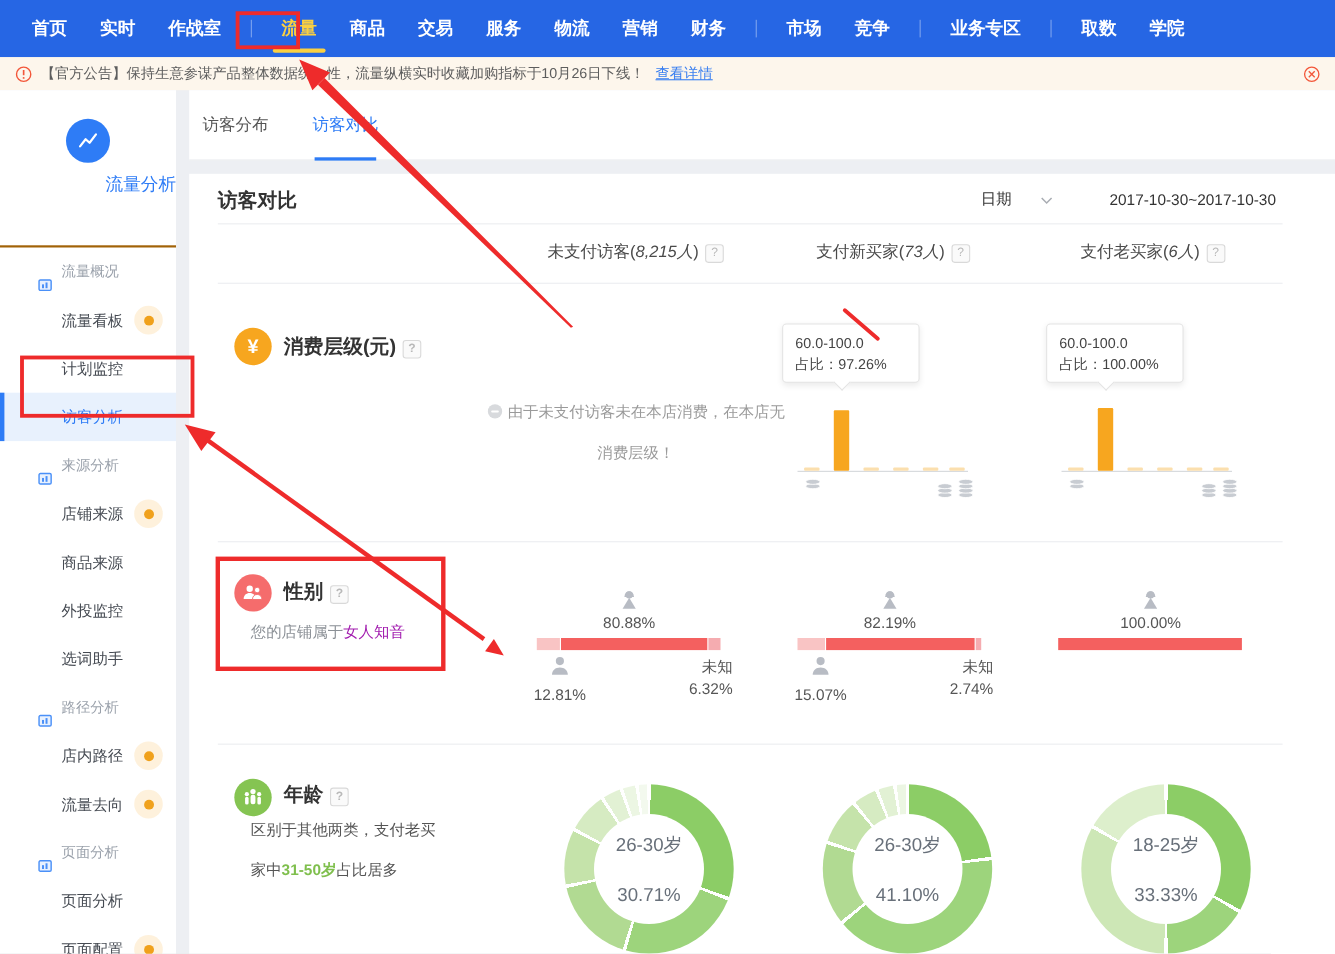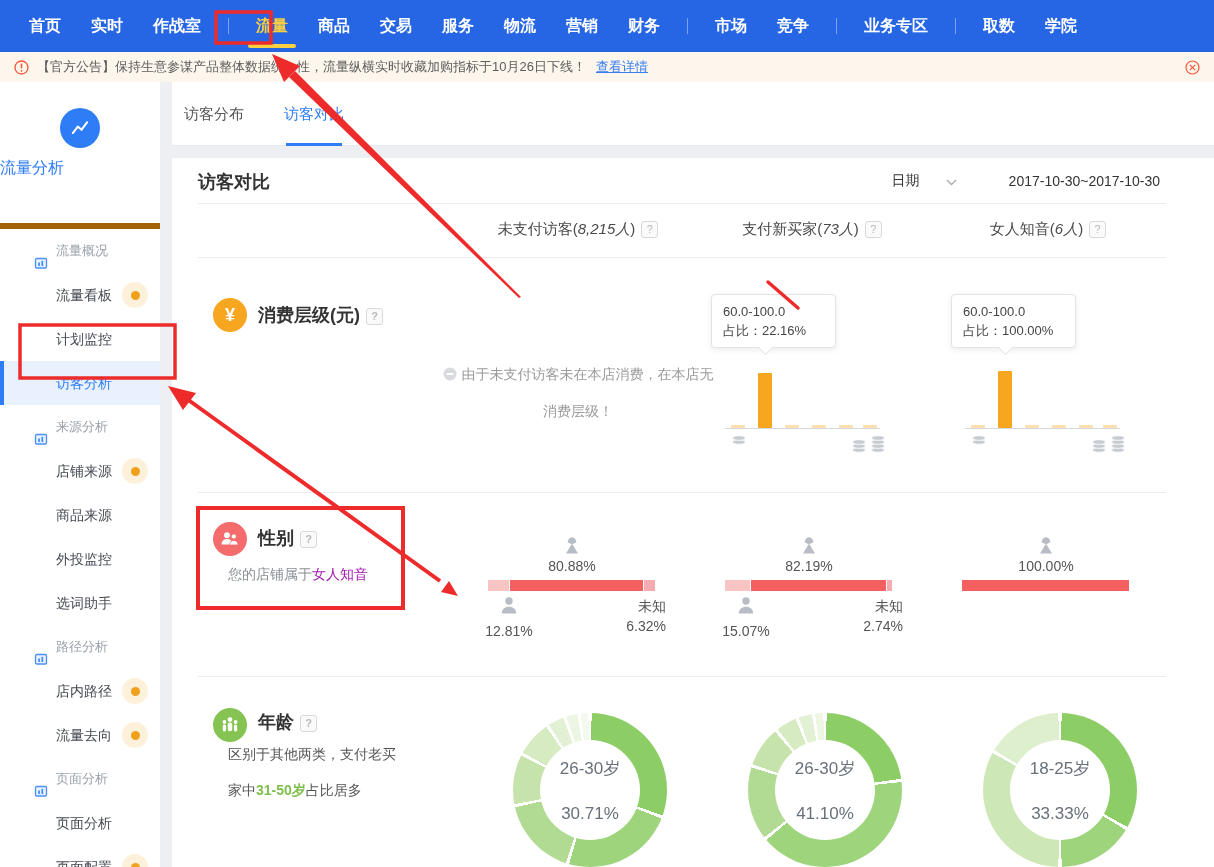--- a/index.html
+++ b/index.html
@@ -14,21 +14,21 @@
   .nav-sep{width:1px;height:16px;background:rgba(255,255,255,.4);margin:0 12px;}
 
   
   .notice{position:absolute;left:0;top:52px;width:1214px;height:30px;background:#fdf6ec;display:flex;align-items:center;box-sizing:border-box;padding:0 14px;font-size:13px;color:#5d5d5d;}
   .notice .txt{margin-left:8px;}
   .notice .link{color:#3a7ff0;margin-left:10px;cursor:pointer;text-decoration:underline;}
   .notice .close{margin-left:auto;cursor:pointer;display:flex;}
 
   
   .sidebar{position:absolute;left:0;top:82px;width:160px;height:785px;background:#fff;}
-  .side-head{height:115px;border-bottom:6px solid #a16207;text-align:left;}
+  .side-head{height:115px;border-bottom:2px solid #a16207;text-align:right;}
   .side-head .bigicon{width:40px;height:40px;border-radius:50%;background:#2e7cf6;margin:26px auto 10px;display:flex;align-items:center;justify-content:center;}
   .side-title{color:#2e7cf6;font-size:16px;}
   .side-item{position:relative;height:44px;line-height:44px;font-size:14px;color:#454a52;padding-left:56px;cursor:pointer;white-space:nowrap;}
   .side-item.group{color:#9aa1ab;font-size:13px;cursor:default;padding-left:56px;}
   .side-item.group .gicon{position:absolute;left:34px;top:15px;}
   .side-item.active{background:#e8f1fd;color:#2e7cf6;}
   .side-item.active::before{content:"";position:absolute;left:0;top:0;bottom:0;width:4px;background:#2e7cf6;}
   .badge-halo{position:absolute;right:12px;top:9px;width:26px;height:26px;border-radius:50%;background:rgba(247,166,35,.16);}
   .badge-dot{position:absolute;left:8.5px;top:8.5px;width:9px;height:9px;border-radius:50%;background:#f0a11c;}
 
@@ -198,21 +198,21 @@
             </svg>
         </span>
       </span>
       <span class="drange">2017-10-30~2017-10-30</span>
     </div>
     <div class="hr" style="top:45px;"></div>
 
     <div id="colheads">
         <div class="col-head" style="left: 296px;"><span>未支付访客(</span><i>8,215人</i><span>)</span><span class="help">?</span></div>
         <div class="col-head" style="left: 530px;"><span>支付新买家(</span><i>73人</i><span>)</span><span class="help">?</span></div>
-        <div class="col-head" style="left: 766px;"><span>女人知音(</span><i>6人</i><span>)</span><span class="help">?</span></div>
+        <div class="col-head" style="left: 766px;"><span>支付老买家(</span><i>6人</i><span>)</span><span class="help">?</span></div>
       </div>
     <div class="hr" style="top:99px;"></div>
 
     <div class="sec-icon" style="left:41px;top:140px;background:#f7a61f;font-size:18px;font-weight:bold;">¥</div>
     <div class="sec-title" style="left:86px;top:145px;"><span>消费层级(元)</span><span class="help">?</span></div>
     <div class="note" style="left:256px;top:208px;">
       <svg width="14" height="14" viewBox="0 0 14 14" style="vertical-align:-2px;margin-right:5px;">
           <circle cx="7" cy="7" r="6.5" fill="#d8dadd"></circle>
           <rect x="3.5" y="6.1" width="7" height="1.8" rx="0.9" fill="#fff"></rect>
         </svg><span>由于未支付访客未在本店消费，在本店无</span>
@@ -221,21 +221,21 @@
     <div class="mini-chart" id="minichart0" style="left:553px;top:130px;">
         <div class="mc-axis"></div>
         <div class="mc-bar" style="left:6px;top:137px;width:14px;height:3px;background:#fbdfae;"></div>
         <div class="mc-bar" style="left:33px;top:85px;width:14px;height:55px;background:#f7a61f;"></div>
         <div class="mc-bar" style="left:60px;top:137px;width:14px;height:3px;background:#fbdfae;"></div>
         <div class="mc-bar" style="left:87px;top:137px;width:14px;height:3px;background:#fbdfae;"></div>
         <div class="mc-bar" style="left:114px;top:137px;width:14px;height:3px;background:#fbdfae;"></div>
         <div class="mc-bar" style="left:138px;top:137px;width:14px;height:3px;background:#fbdfae;"></div>
         <div class="mc-tip" style="left:-14px;">
           <div>60.0-100.0</div>
-          <div>占比：22.16%</div>
+          <div>占比：97.26%</div>
           <span class="tip-arrow" style="left:48px;"></span>
         </div>
         <div class="mc-coins" style="left:6px;">
           <svg width="16" height="12" viewBox="0 0 16 12">
             <ellipse cx="8" cy="9" rx="6.5" ry="2.3" fill="#c8ccd2" stroke="#fff" stroke-width="0.8"></ellipse>
             <ellipse cx="8" cy="5" rx="6.5" ry="2.3" fill="#c8ccd2" stroke="#fff" stroke-width="0.8"></ellipse>
           </svg>
         </div>
         <div class="mc-coins" style="left:126px;">
           <svg width="16" height="16" viewBox="0 0 16 16">

